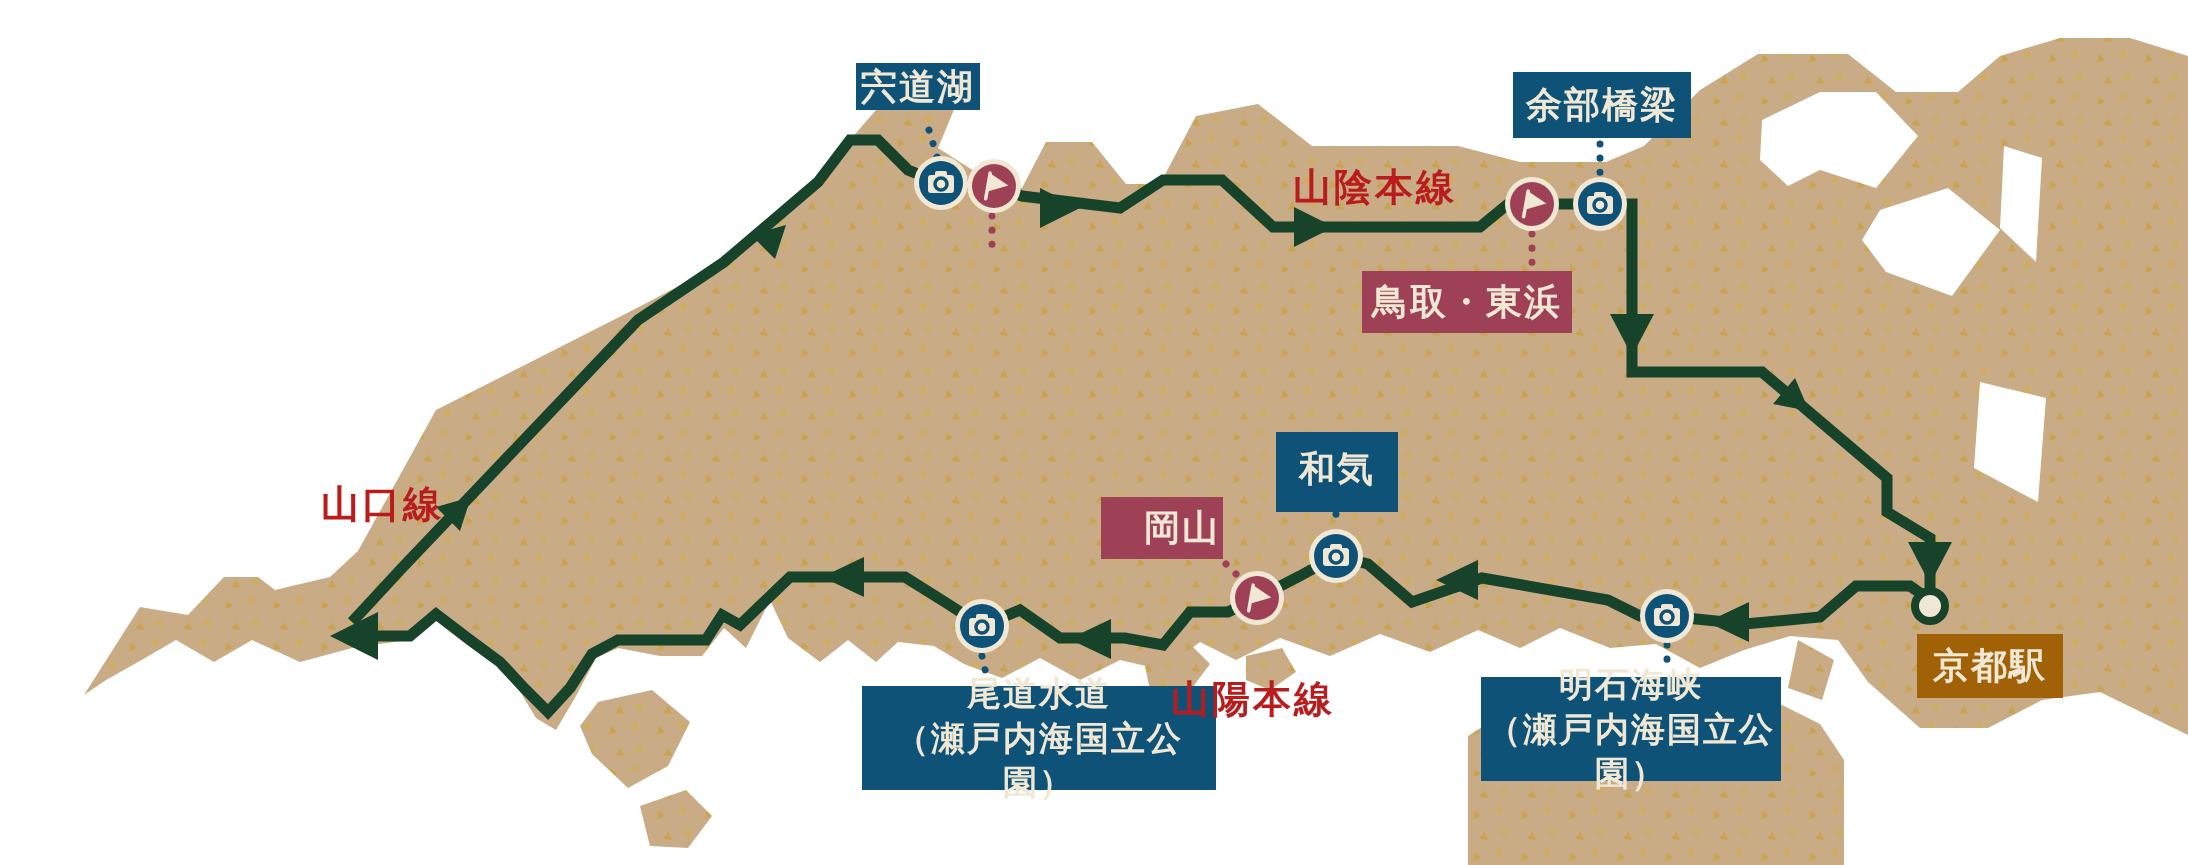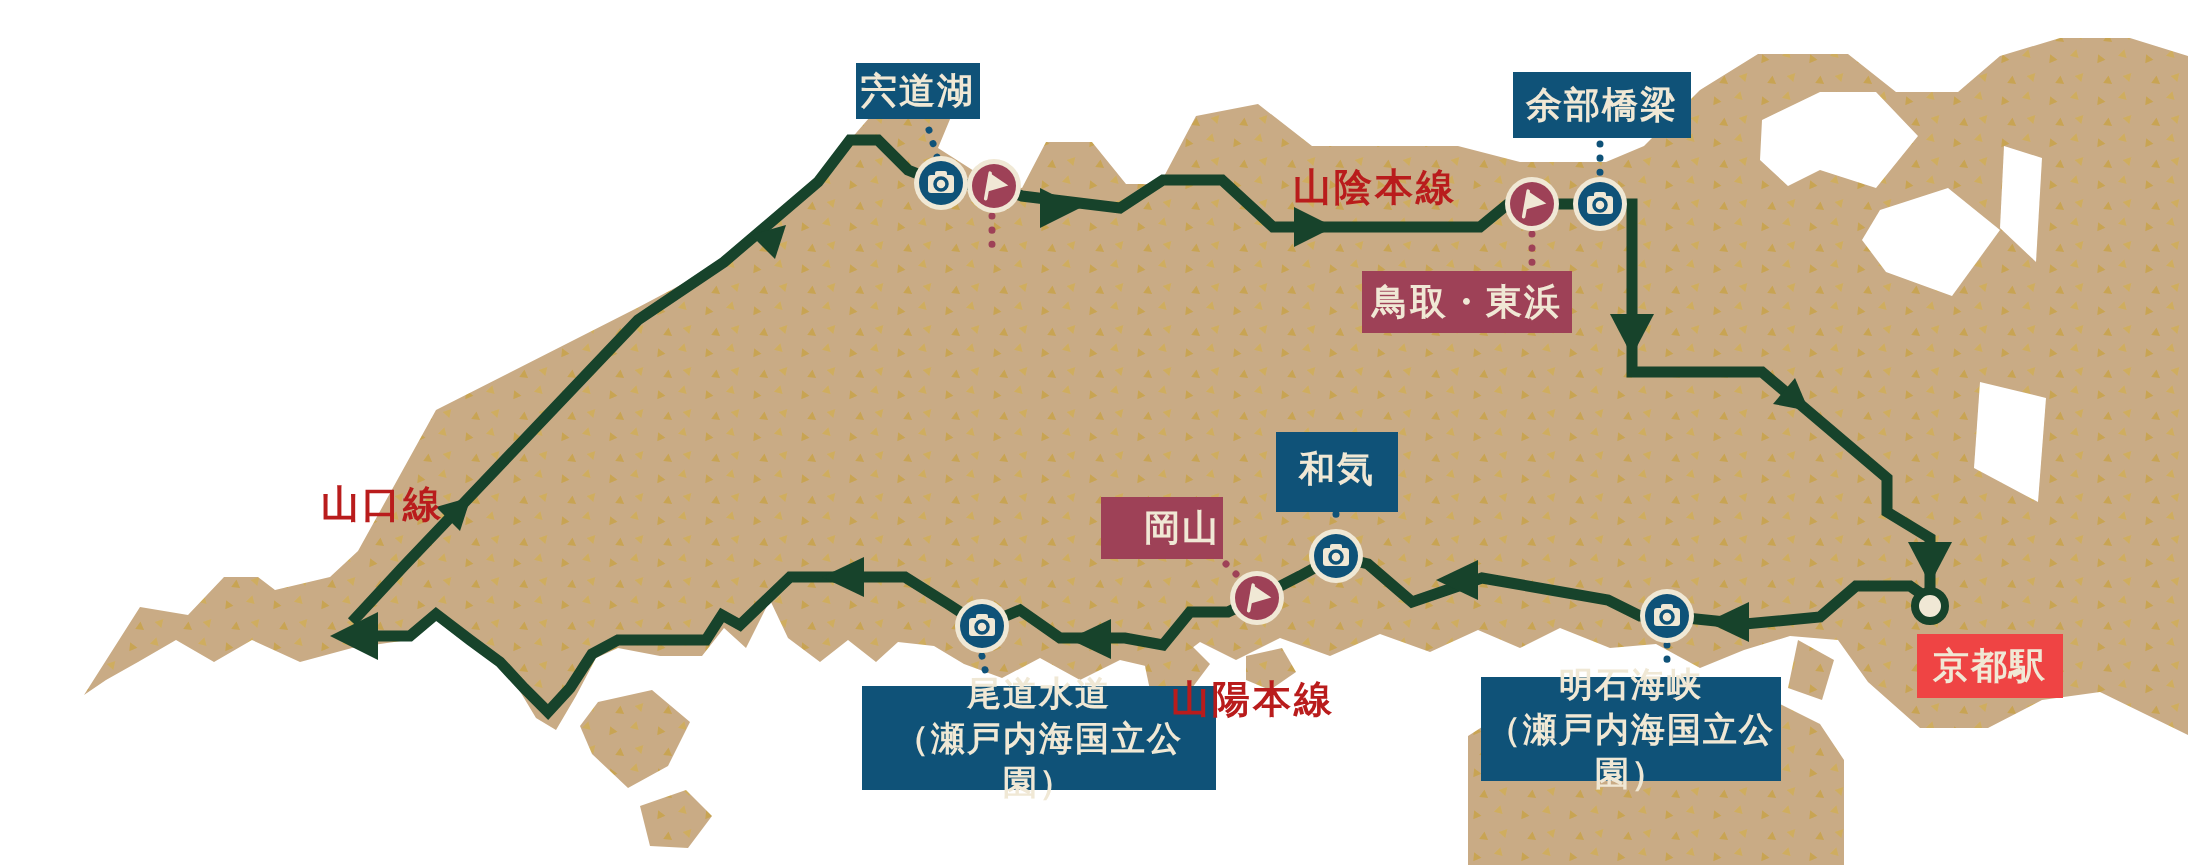--- a/index.html
+++ b/index.html
@@ -3,21 +3,21 @@
 <meta charset="utf-8">
 <style>
   html,body{margin:0;padding:0;background:#ffffff;}
   .stage{position:relative;width:2188px;height:865px;overflow:hidden;background:#ffffff;
          font-family:"DejaVu Sans","Liberation Sans",sans-serif;}
   .stage svg.map{position:absolute;left:0;top:0;}
   .lbl{position:absolute;display:flex;align-items:center;justify-content:center;
        text-align:center;color:#F0E8D5;font-weight:600;letter-spacing:2px;box-sizing:border-box;}
   .lbl.navy{background:#0F5278;}
   .lbl.maroon{background:#9E4157;}
-  .lbl.green{background:#ef4444;}
+  .lbl.green{background:#a16207;}
   .lbl .inner{line-height:1.32;}
   .linename{position:absolute;color:#b91c1c;font-weight:700;letter-spacing:3px;white-space:nowrap;}
   .fs36{font-size:36px;} .fs34{font-size:34px;margin-left:48px;} .fs38{font-size:38px;}
 </style>
 </head>
 <body>
 
 <div class="stage">
 
 <svg class="map" width="2188" height="865" viewBox="0 0 2188 865" xmlns="http://www.w3.org/2000/svg">
@@ -120,21 +120,21 @@
     <use href="#flg" x="1532" y="204"></use>
     <use href="#cam" x="1600" y="204"></use>
     <use href="#cam" x="1336" y="556"></use>
     <use href="#flg" x="1257" y="598"></use>
     <use href="#cam" x="982" y="626"></use>
     <use href="#cam" x="1667" y="616"></use>
     <circle cx="1930" cy="606" r="15" fill="#F0E8D5" stroke="#17432B" stroke-width="8"></circle>
   </g>
 </svg>
 
-<div class="lbl navy fs36" style="left:856px;top:63px;width:124px;height:56px;">
+<div class="lbl navy fs36" style="left:856px;top:63px;width:124px;height:47px;">
       <span class="inner">宍道湖</span>
     </div>
 <div class="lbl navy fs36" style="left:1513px;top:72px;width:178px;height:66px;">
       <span class="inner">余部橋梁</span>
     </div>
 <div class="lbl maroon fs36" style="left:1362px;top:271px;width:210px;height:62px;">
       <span class="inner">鳥取・東浜</span>
     </div>
 <div class="lbl navy fs36" style="left:1276px;top:432px;width:122px;height:80px;font-family:Liberation Mono, monospace;">
       <span class="inner">和気</span>

